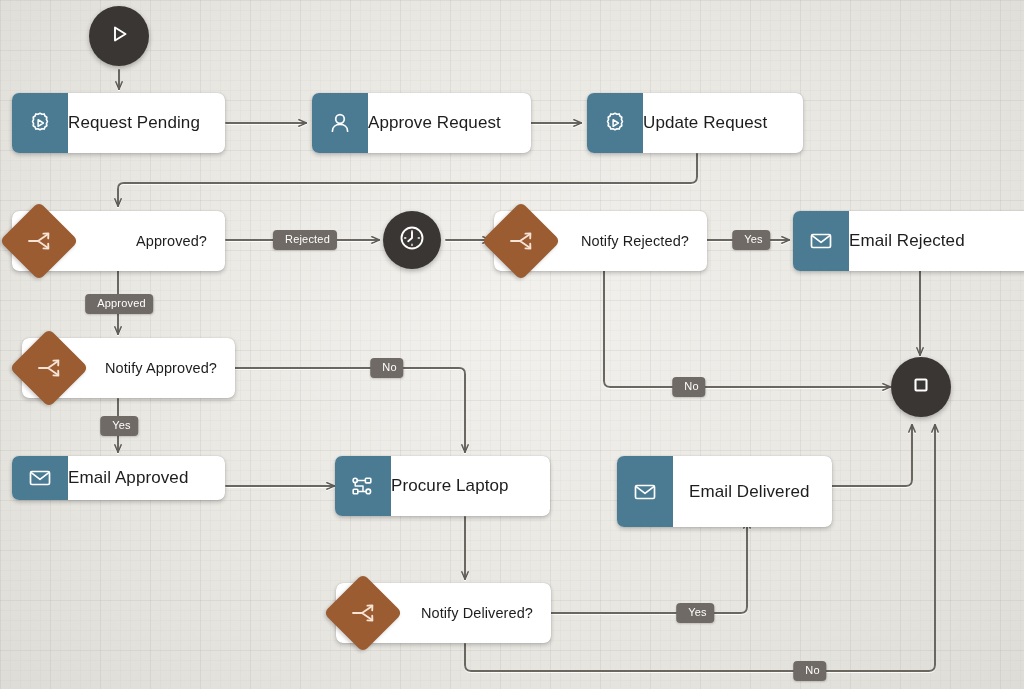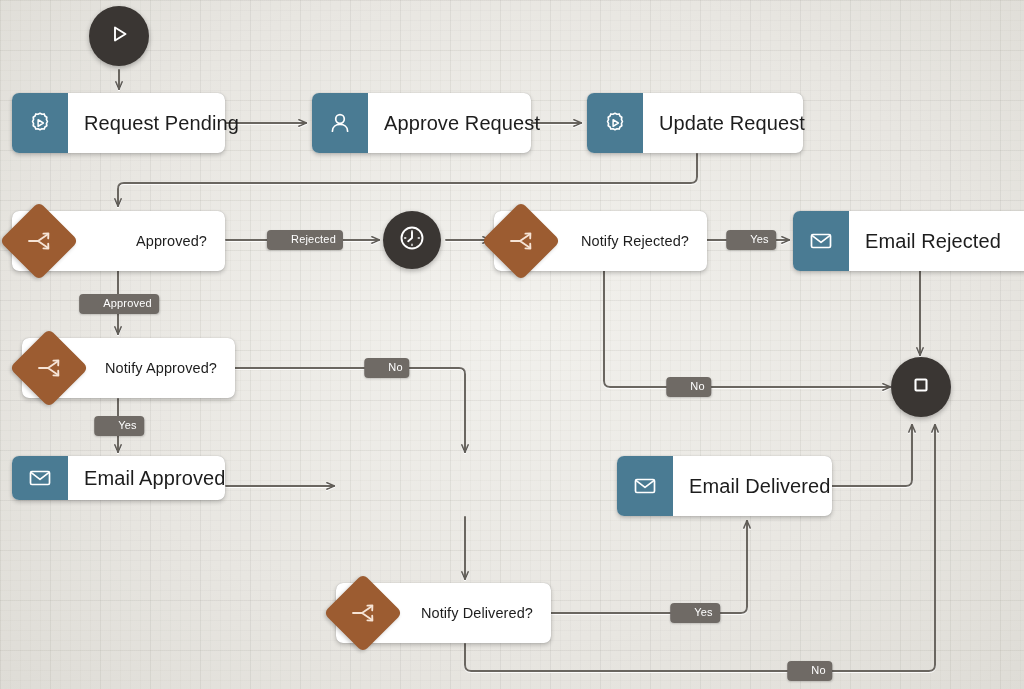--- a/index.html
+++ b/index.html
@@ -46,22 +46,22 @@
     background: #4a7b93;
     border-radius: 7px 0 0 7px;
     display: flex;
     align-items: center;
     justify-content: center;
   }
   .node .label {
     flex: 1 1 auto;
     display: flex;
     align-items: center;
-    padding: 0 16px;
-    font-size: 20px;
+    padding: 0 0;
+    font-size: 17px;
     color: #1d1d1d;
     white-space: nowrap;
     letter-spacing: .1px;
   }
 
   
   .gw {
     position: absolute;
     background: #ffffff;
     border-radius: 7px;
@@ -114,21 +114,21 @@
   }
 
   
   .elabel {
     position: absolute;
     transform: translate(-50%, -50%);
     background: #6f6a65;
     color: #ffffff;
     font-size: 11px;
     line-height: 1;
-    padding: 4px 7px 5px 24px;
+    padding: 4px 7px 5px 12px;
     border-radius: 4px;
     white-space: nowrap;
     letter-spacing: .2px;
     box-shadow: 0 1px 2px rgba(0,0,0,0.18);
   }
 </style>
 </head>
 <body>
 
 <div id="canvas">
@@ -273,22 +273,34 @@
   <div class="node" style="left:12px; top:456px; width:213px; height:44px;">
     <div class="icon-pane">
       <svg width="28" height="28" viewBox="0 0 28 28">
         <rect x="4.5" y="7.5" width="19" height="13" rx="1.4" fill="none" stroke="#ffffff" stroke-width="1.7"></rect>
         <path d="M4.9,8.4 L14,15.4 L23.1,8.4" fill="none" stroke="#ffffff" stroke-width="1.7" stroke-linejoin="round"></path>
       </svg>
     </div>
     <div class="label">Email Approved</div>
   </div>
 
-
-  <div class="node" style="left:617px; top:456px; width:215px; height:60px;">
+  <div class="node" style="left:335px; top:456px; width:215px; height:60px;">
+    <div class="icon-pane">
+      <svg width="28" height="28" viewBox="0 0 28 28">
+        <circle cx="6.2" cy="8.4" r="2.1" fill="none" stroke="#ffffff" stroke-width="1.6"></circle>
+        <rect x="16.4" y="6.3" width="5.4" height="4.6" rx="0.8" fill="none" stroke="#ffffff" stroke-width="1.6"></rect>
+        <rect x="4.2" y="17.2" width="4.6" height="4.6" rx="0.8" fill="none" stroke="#ffffff" stroke-width="1.6"></rect>
+        <circle cx="19.3" cy="19.4" r="2.3" fill="none" stroke="#ffffff" stroke-width="1.6"></circle>
+        <path d="M8.4,8.4 L16.3,8.4 M6.2,10.6 L6.2,14 L14,14 L14,19.4 L16.9,19.4 M8.9,19.4 L14,19.4" fill="none" stroke="#ffffff" stroke-width="1.5" stroke-linecap="round" stroke-linejoin="round"></path>
+      </svg>
+    </div>
+    <div class="label">Procure Laptop</div>
+  </div>
+
+  <div class="node" style="left:617px; top:456px; width:215px; height:71px;gap:16px;">
     <div class="icon-pane">
       <svg width="28" height="28" viewBox="0 0 28 28">
         <rect x="4.5" y="7.5" width="19" height="13" rx="1.4" fill="none" stroke="#ffffff" stroke-width="1.7"></rect>
         <path d="M4.9,8.4 L14,15.4 L23.1,8.4" fill="none" stroke="#ffffff" stroke-width="1.7" stroke-linejoin="round"></path>
       </svg>
     </div>
     <div class="label">Email Delivered</div>
   </div>
 
   <div class="gw" style="left:12px; top:211px; width:213px; height:60px;">

